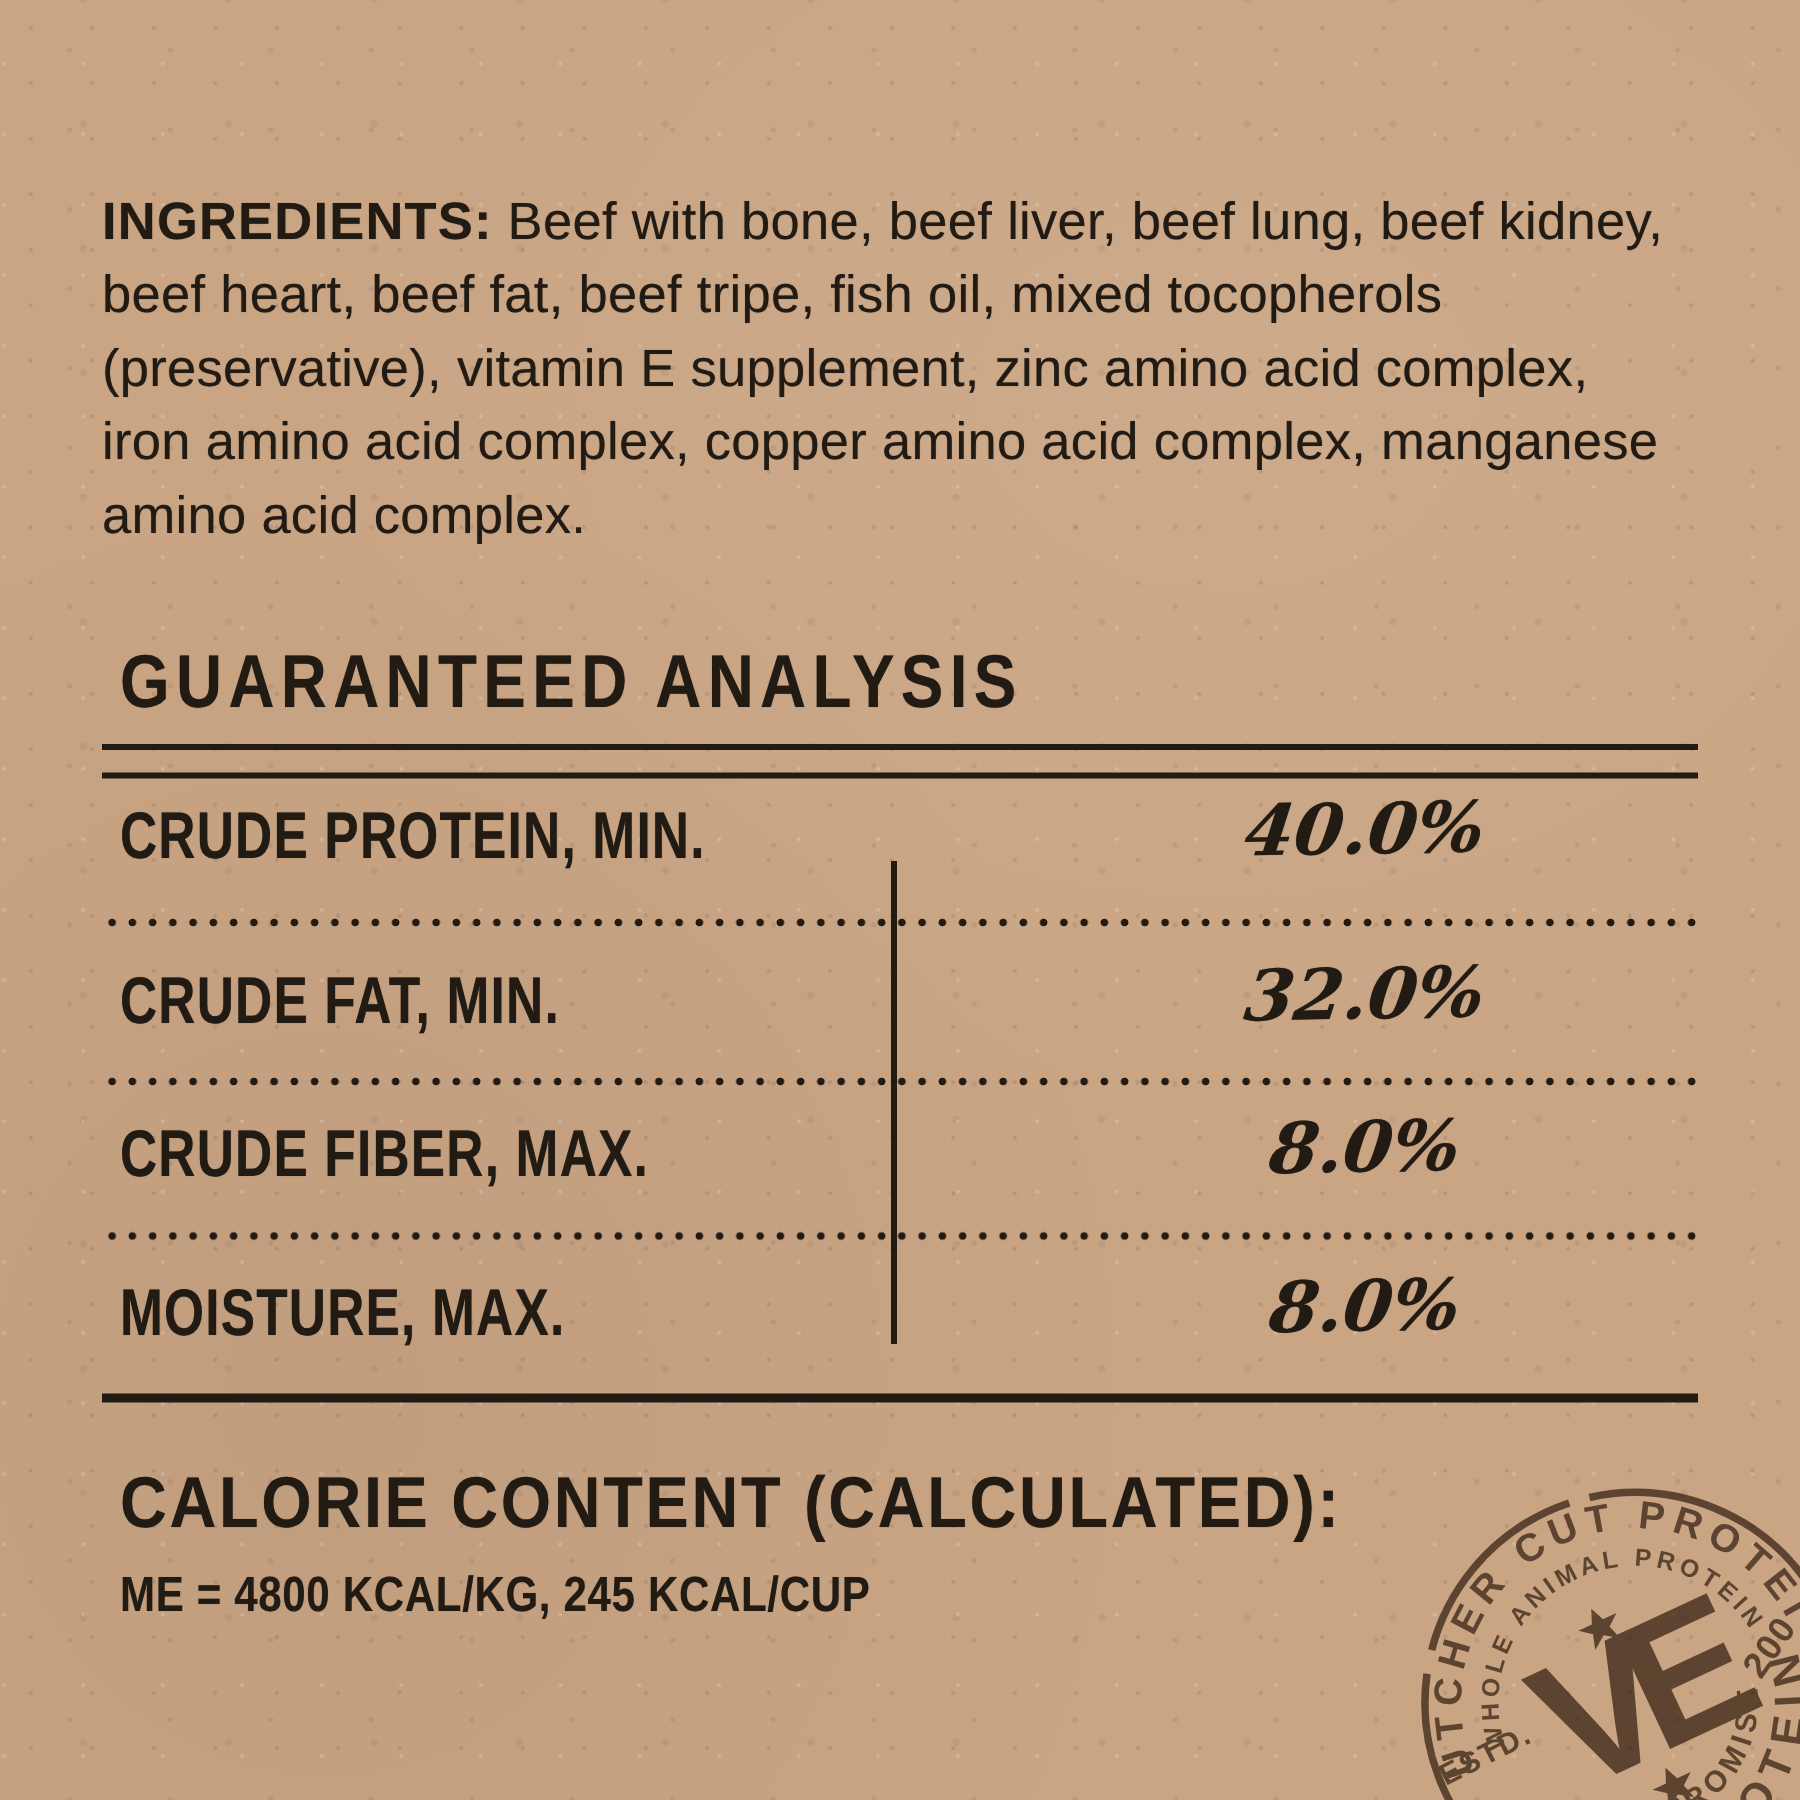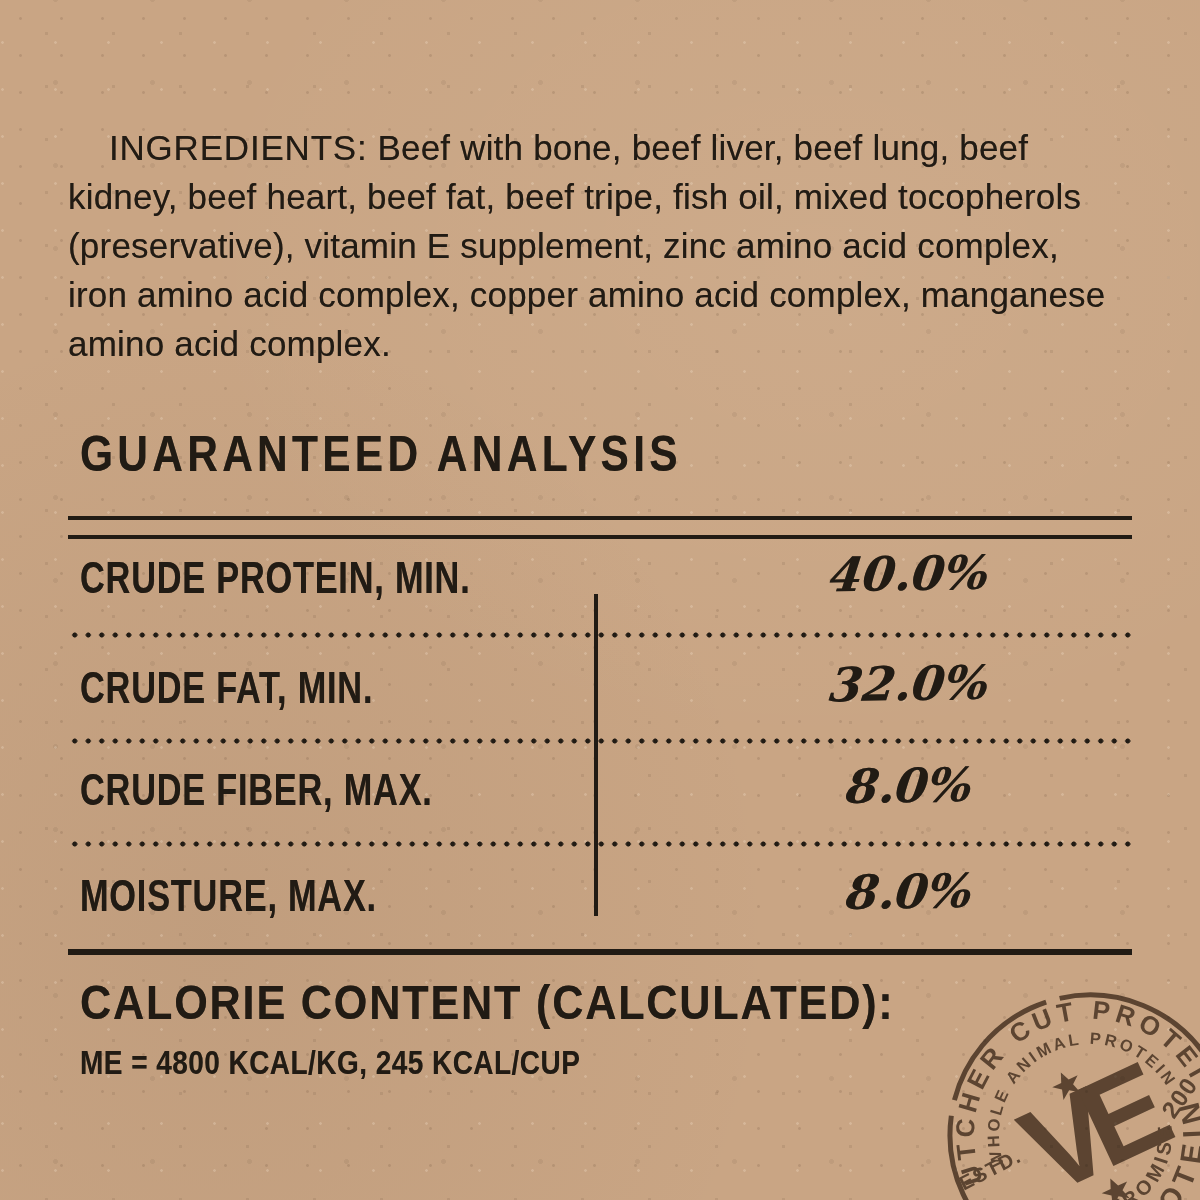--- a/index.html
+++ b/index.html
@@ -19,28 +19,28 @@
     color:#211b14;
   }
   .abs{position:absolute;}
   .cond{display:inline-block;transform-origin:left center;white-space:nowrap;font-weight:bold;}
   
   .ingredients{
     left:68px;top:88px;width:1048px;
     font-size:35px;line-height:49px;letter-spacing:.2px;
     text-shadow:0 0 .6px rgba(33,27,20,.55);
   }
-  .ingredients b{font-weight:normal;letter-spacing:.8px;margin-left:41px;}
+  .ingredients b{font-weight:bold;letter-spacing:.8px;}
   
   .ga-heading{
     left:80px;top:429px;font-size:50px;line-height:1;
     letter-spacing:5px;transform:scaleX(.85);
     text-shadow:0 0 .6px rgba(33,27,20,.6);
   }
-  .ga-table{left:68px;top:516px;width:1064px;height:440px;}
+  .ga-table{left:68px;top:496px;width:1064px;height:440px;}
   .double-rule{position:absolute;left:0;top:0;width:100%;height:15px;
     border-top:4px solid #211b14;border-bottom:4px solid #211b14;}
   .row-label{position:absolute;left:12px;font-size:44px;line-height:1;
     letter-spacing:1px;transform:scaleX(.78);transform-origin:left center;
     white-space:nowrap;font-weight:bold;text-shadow:0 0 .6px rgba(33,27,20,.6);}
   .row-value{position:absolute;left:682px;width:320px;text-align:center;
     font-family:"DejaVu Serif",serif;font-style:italic;font-weight:bold;
     font-size:47px;line-height:1;transform:skewX(-8deg) rotate(-1deg);
     text-shadow:0 0 .5px rgba(33,27,20,.5);}
   .dotted-rule{position:absolute;left:0;width:100%;height:6px;

